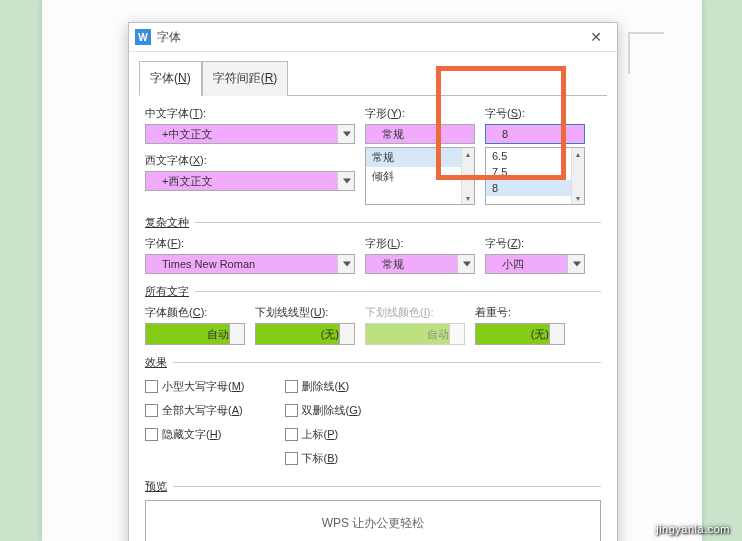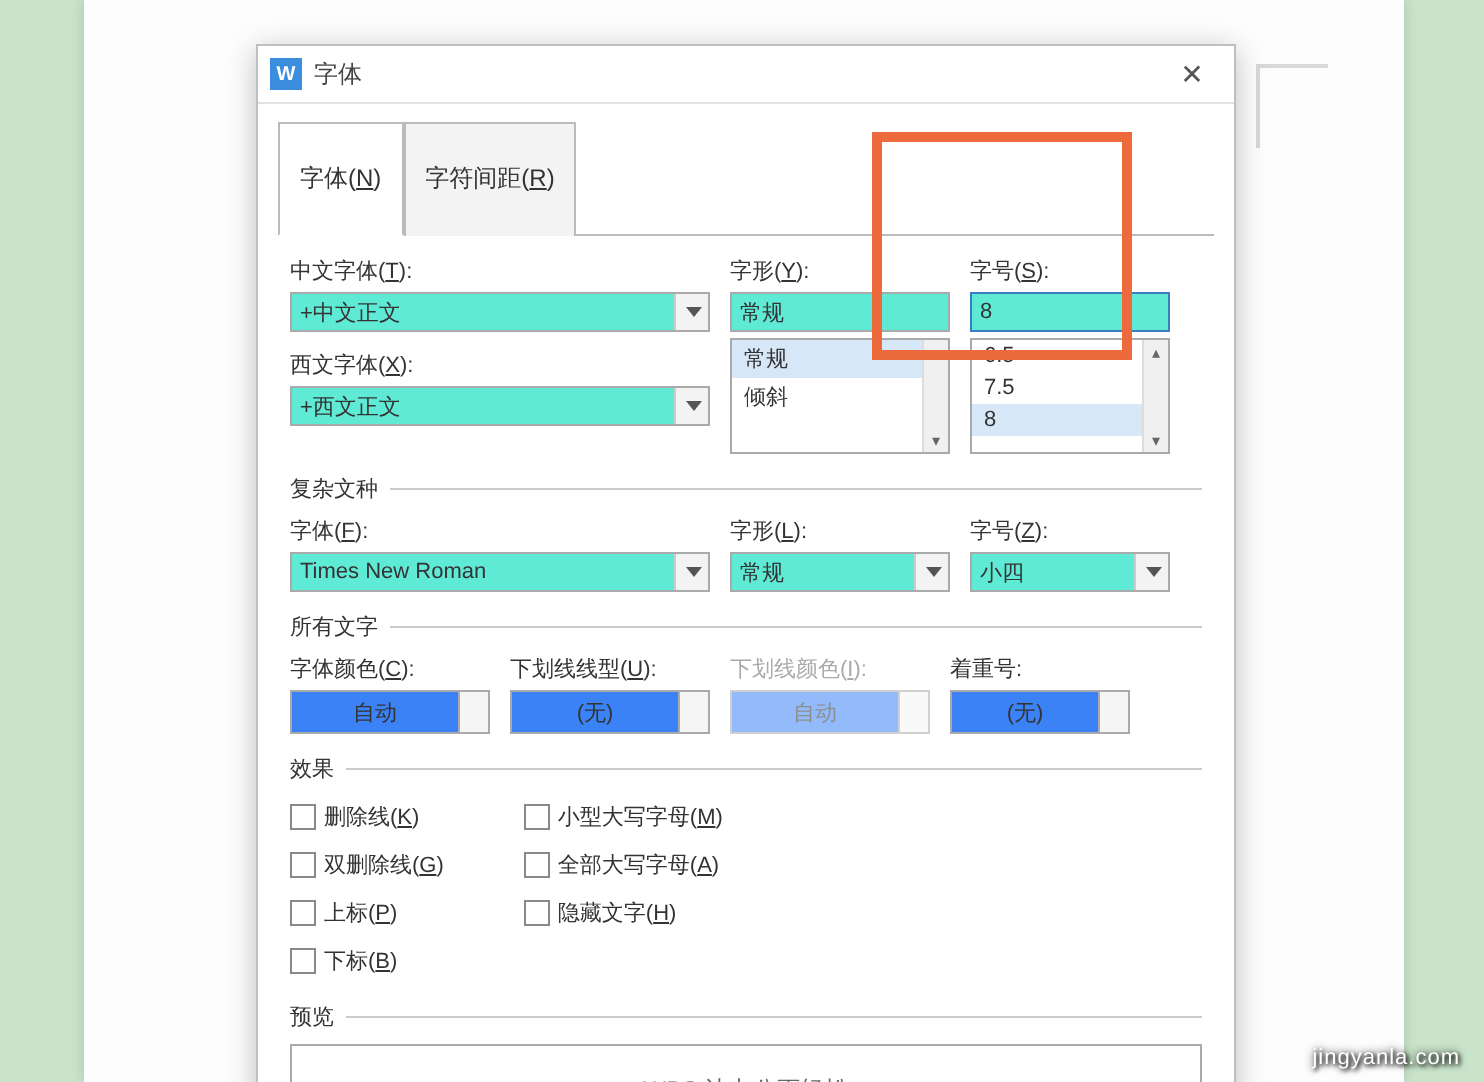--- a/index.html
+++ b/index.html
@@ -57,21 +57,21 @@
     width: 30px; height: 22px;
     display: flex; align-items: center; justify-content: center;
     color: #555; font-size: 14px;
   }
   .tabs-row {
     display: flex;
     padding: 8px 10px 0 10px;
     gap: 0;
   }
   .tab {
-    padding: 19px 10px;
+    padding: 8px 10px;
     border: 1px solid #bbb;
     background: #f3f3f3;
     border-bottom: none;
     font-size: 12px;
     position: relative;
     top: 1px;
   }
   .tab.active { background: #fff; border-bottom: 1px solid #fff; z-index: 2; }
   .tab-underline { text-decoration: underline; }
   .tab-content {
@@ -79,24 +79,24 @@
     margin: 0 10px;
     padding: 10px 6px 6px 6px;
   }
   .row { display: flex; gap: 10px; margin-bottom: 6px; align-items: flex-start; }
   .col { display: flex; flex-direction: column; gap: 3px; }
   .label { font-size: 11px; color: #333; }
   .hotkey { text-decoration: underline; }
   .select, .input {
     height: 20px;
     border: 1px solid #aaa;
-    background: #5eead4;
+    background: #f0abfc;
     display: flex;
     align-items: center;
-    padding: 0 4px;
+    padding: 0 16px;
     font-size: 11px;
     position: relative;
     box-sizing: border-box;
   }
   .select .caret {
     position: absolute; right: 3px; top: 50%;
     transform: translateY(-50%);
     width: 0; height: 0;
     border-left: 4px solid transparent;
     border-right: 4px solid transparent;
@@ -127,37 +127,37 @@
     display:flex; align-items:center; justify-content:center;
     color:#666; font-size:8px;
   }
   .scrollbar .arr.up{top:0}
   .scrollbar .arr.dn{bottom:0}
   .grouplabel {
     position: relative;
     margin: 10px 0 6px 0;
     font-size: 11px;
     color: #333;
-    display: flex; align-items: center;
+    display: flex; align-items: center; text-decoration: underline;
   }
   .grouplabel::after {
     content: "";
     flex: 1;
     height: 1px;
     background: #ccc;
     margin-left: 6px;
   }
   .btn-combo {
     height: 20px;
     display: flex;
     border: 1px solid #aaa;
   }
   .btn-combo .txt {
-    flex: 1; display: flex; align-items: center; justify-content: center;
-    font-size: 11px; background: #3b82f6;
+    flex: 1; display: flex; align-items: center; justify-content: flex-end;
+    font-size: 11px; background: #84cc16;
   }
   .btn-combo .dd {
     width: 14px; background: #f5f5f5; border-left: 1px solid #aaa;
     display: flex; align-items: center; justify-content: center;
   }
   .btn-combo.disabled { opacity: 0.55; }
   .checkbox-row { display: flex; align-items: center; gap: 4px; font-size: 11px; margin: 3px 0; }
   .checkbox-box { width: 11px; height: 11px; border: 1px solid #888; background: #fff; }
   .preview-box {
     border: 1px solid #aaa;
@@ -338,47 +338,47 @@
       </div>
     </div>
 
     <div class="grouplabel">
         <span>效果</span>
       </div>
     <div class="row" style="gap:40px">
       <div class="col">
         <label class="checkbox-row">
             <span class="checkbox-box"></span>
+            <span><span>小型大写字母(</span><span class="hotkey">M</span><span>)</span></span>
+          </label>
+        <label class="checkbox-row">
+            <span class="checkbox-box"></span>
+            <span><span>全部大写字母(</span><span class="hotkey">A</span><span>)</span></span>
+          </label>
+        <label class="checkbox-row">
+            <span class="checkbox-box"></span>
+            <span><span>隐藏文字(</span><span class="hotkey">H</span><span>)</span></span>
+          </label>
+      </div>
+      <div class="col">
+        <label class="checkbox-row">
+            <span class="checkbox-box"></span>
             <span><span>删除线(</span><span class="hotkey">K</span><span>)</span></span>
           </label>
         <label class="checkbox-row">
             <span class="checkbox-box"></span>
             <span><span>双删除线(</span><span class="hotkey">G</span><span>)</span></span>
           </label>
         <label class="checkbox-row">
             <span class="checkbox-box"></span>
             <span><span>上标(</span><span class="hotkey">P</span><span>)</span></span>
           </label>
         <label class="checkbox-row">
             <span class="checkbox-box"></span>
             <span><span>下标(</span><span class="hotkey">B</span><span>)</span></span>
-          </label>
-      </div>
-      <div class="col">
-        <label class="checkbox-row">
-            <span class="checkbox-box"></span>
-            <span><span>小型大写字母(</span><span class="hotkey">M</span><span>)</span></span>
-          </label>
-        <label class="checkbox-row">
-            <span class="checkbox-box"></span>
-            <span><span>全部大写字母(</span><span class="hotkey">A</span><span>)</span></span>
-          </label>
-        <label class="checkbox-row">
-            <span class="checkbox-box"></span>
-            <span><span>隐藏文字(</span><span class="hotkey">H</span><span>)</span></span>
           </label>
       </div>
     </div>
 
     <div class="grouplabel">
         <span>预览</span>
       </div>
     <div class="preview-box">
         <span>WPS 让办公更轻松</span>
       </div>

